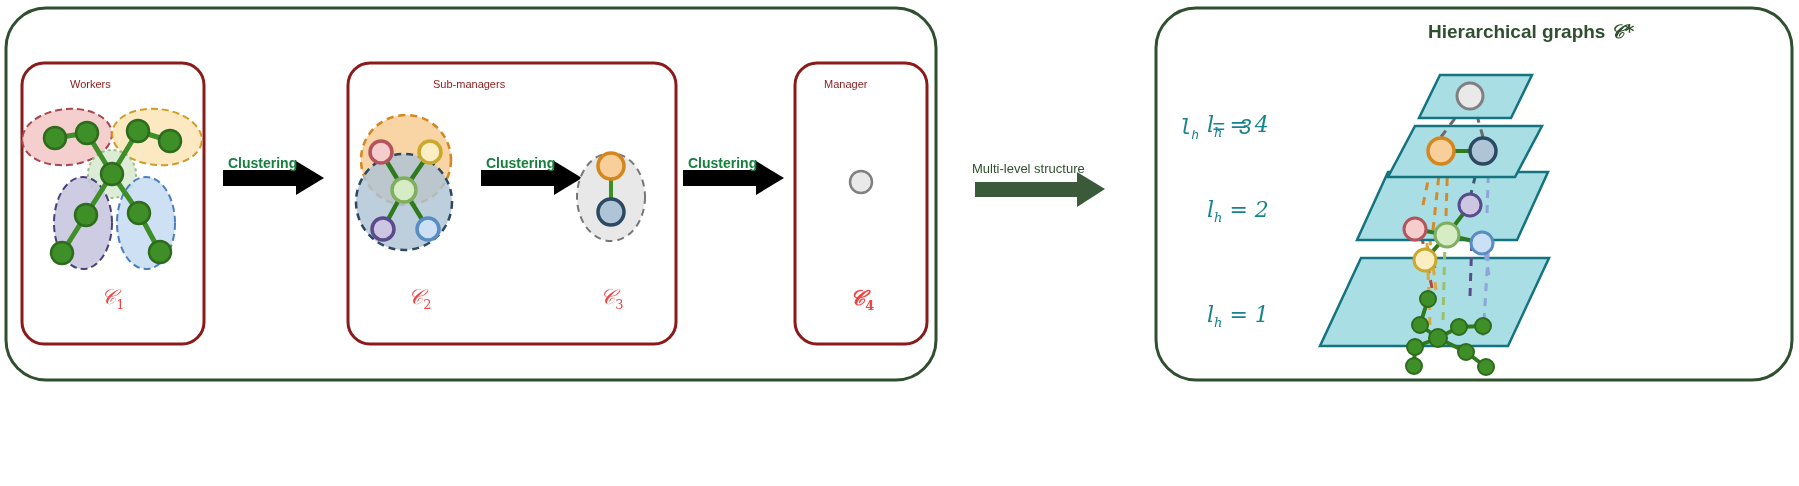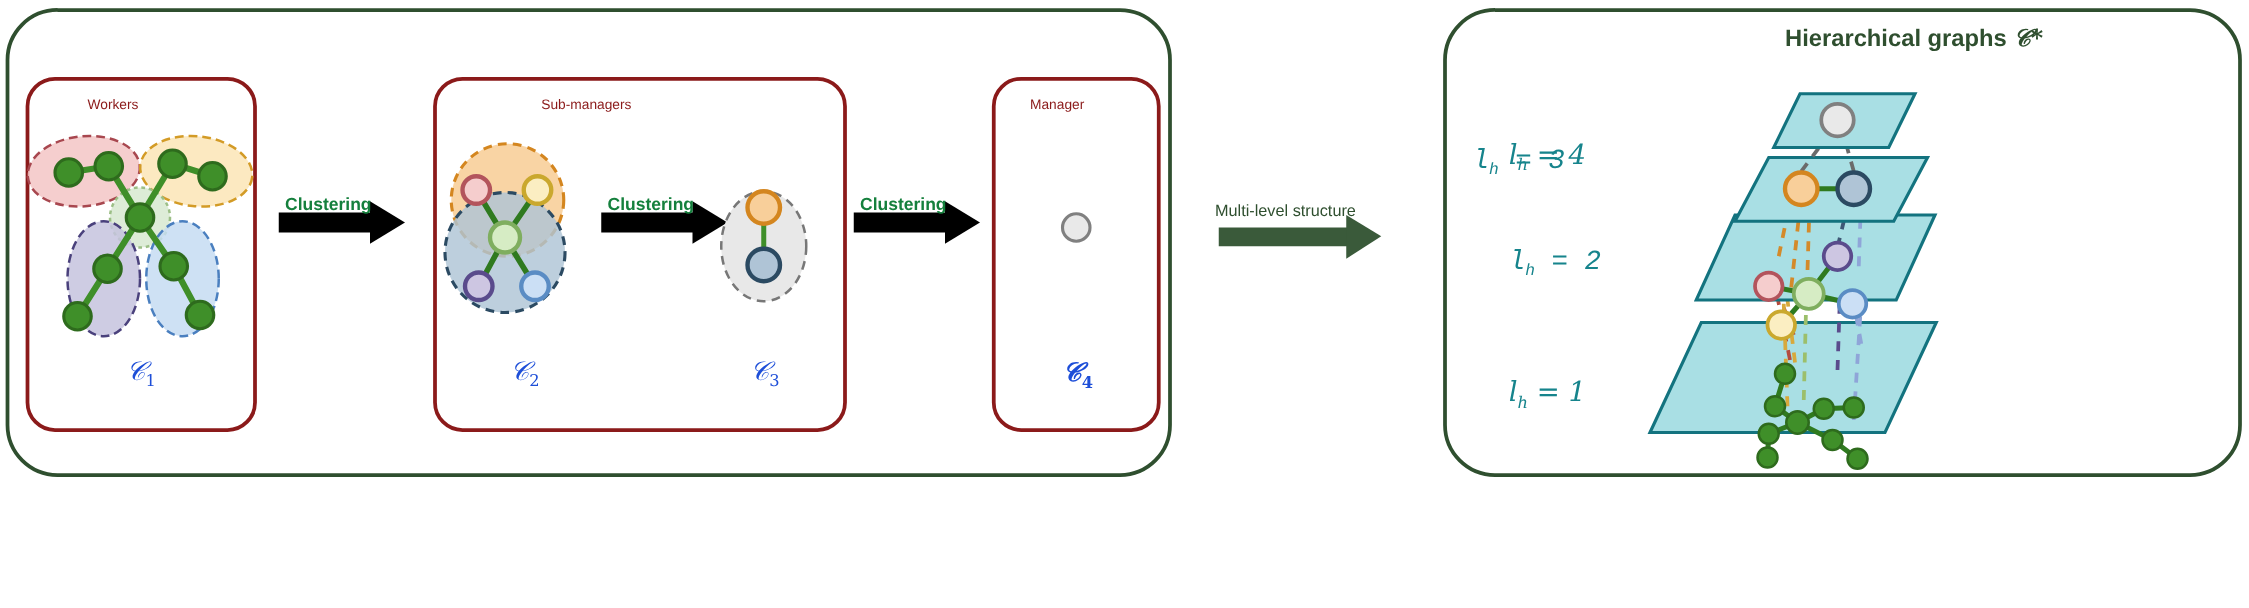--- a/index.html
+++ b/index.html
@@ -4,21 +4,21 @@
 <style>
   html,body{margin:0;padding:0;background:#ffffff;}
   body{width:1799px;height:486px;position:relative;font-family:"Liberation Sans",sans-serif;overflow:hidden;}
   .stage{position:absolute;left:0;top:0;width:1799px;height:486px;}
   svg.layer{position:absolute;left:0;top:0;width:1799px;height:486px;}
   .txt{position:absolute;white-space:nowrap;}
   .panel-title{font-weight:normal;font-size:11px;color:#8B1A1A;}
   .group-title{font-weight:bold;font-size:19px;color:#2F4F2F;}
   .arrow-label{font-weight:bold;font-size:14px;color:#15803d;}
   .arrow-label-green{font-weight:normal;font-size:13px;color:#2F4F2F;}
-  .glabel{font-size:21px;color:#1d4ed8;font-family:"DejaVu Serif",serif;font-style:italic;text-align:center;}
+  .glabel{font-size:21px;color:#ef4444;font-family:"DejaVu Serif",serif;font-style:italic;text-align:center;}
   .glabel sub{font-size:13px;font-style:normal;}
   .lhlabel{font-size:22px;color:#16848C;font-family:"DejaVu Serif",serif;font-style:italic;}
   .lhlabel sub{font-size:13px;}
   .mathcal{font-family:"DejaVu Serif",serif;font-style:italic;}
 </style>
 </head>
 <body>
 
 <div class="stage">
 
@@ -220,20 +220,20 @@
   <span>Hierarchical graphs</span>
   <span class="mathcal">𝒞*</span>
 </div>
 
 <div class="txt lhlabel" style="left:1207px; top:71px;margin-top:41px;">
   <span>l</span><sub>h</sub> <span>= 4</span>
 </div>
 <div class="txt lhlabel" style="left:1178px; top:116px;font-family:Liberation Mono, monospace;">
   <span>l</span><sub>h</sub> <span>= 3</span>
 </div>
-<div class="txt lhlabel" style="left:1207px; top:197px;font-family:Liberation Mono, monospace;">
+<div class="txt lhlabel" style="left:1207px; top:197px;">
   <span>l</span><sub>h</sub> <span>= 2</span>
 </div>
 <div class="txt lhlabel" style="left:1207px; top:302px;">
   <span>l</span><sub>h</sub> <span>= 1</span>
 </div>
 
 </div>
 
 </body></html>

